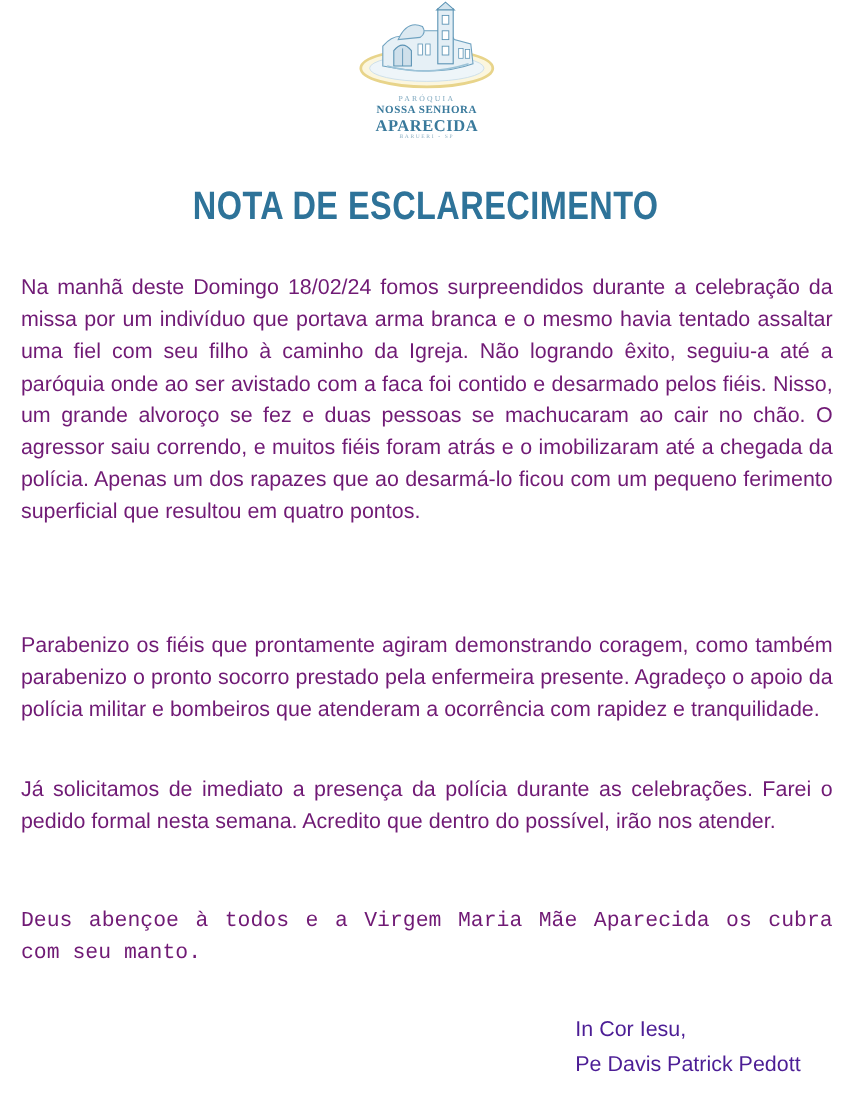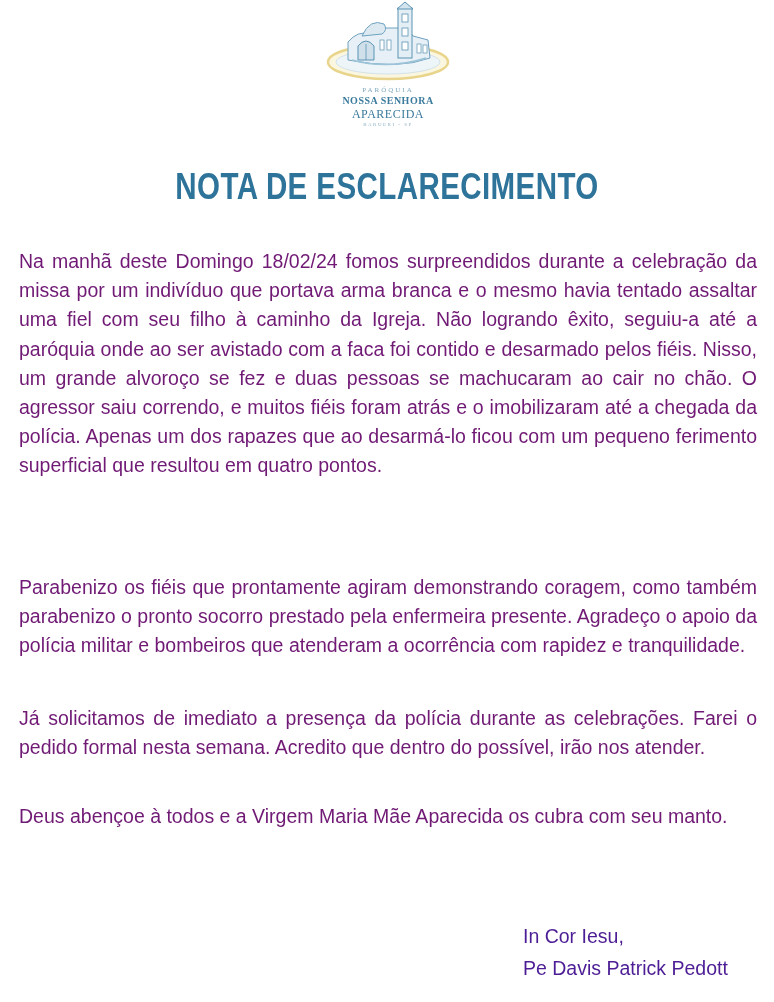--- a/index.html
+++ b/index.html
@@ -43,22 +43,22 @@
       color: #7fa8bf;
     }
     .logo-line1 {
       top: 96px;
       font-size: 10px;
       font-weight: bold;
       letter-spacing: 0.5px;
     }
     .logo-line2 {
       top: 108px;
-      font-size: 12px;
-      font-weight: normal;
+      font-size: 15px;
+      font-weight: bold;
       letter-spacing: 0.5px;
     }
     .logo-sub-bottom {
       top: 122px;
       font-size: 5px;
       letter-spacing: 1.5px;
       color: #8fb1c4;
     }
     .title {
       position: absolute;
@@ -80,21 +80,21 @@
       width: 738px;
       font-size: 19.5px;
       line-height: 29.2px;
       color: #701a75;
       text-align: justify;
       margin: 0;
     }
     .p1 { top: 247px; }
     .p2 { top: 549px; margin-top: 24px; }
     .p3 { top: 704px; }
-    .p4 { top: 802px; }
+    .p4 { top: 823px; font-family: Liberation Mono, monospace; }
     .signoff {
       position: absolute;
       left: 523px;
       font-size: 19.5px;
       line-height: 29px;
       color: #4c1d95;
       white-space: nowrap;
     }
     .s1 { top: 922px; }
     .s2 { top: 954px; }

